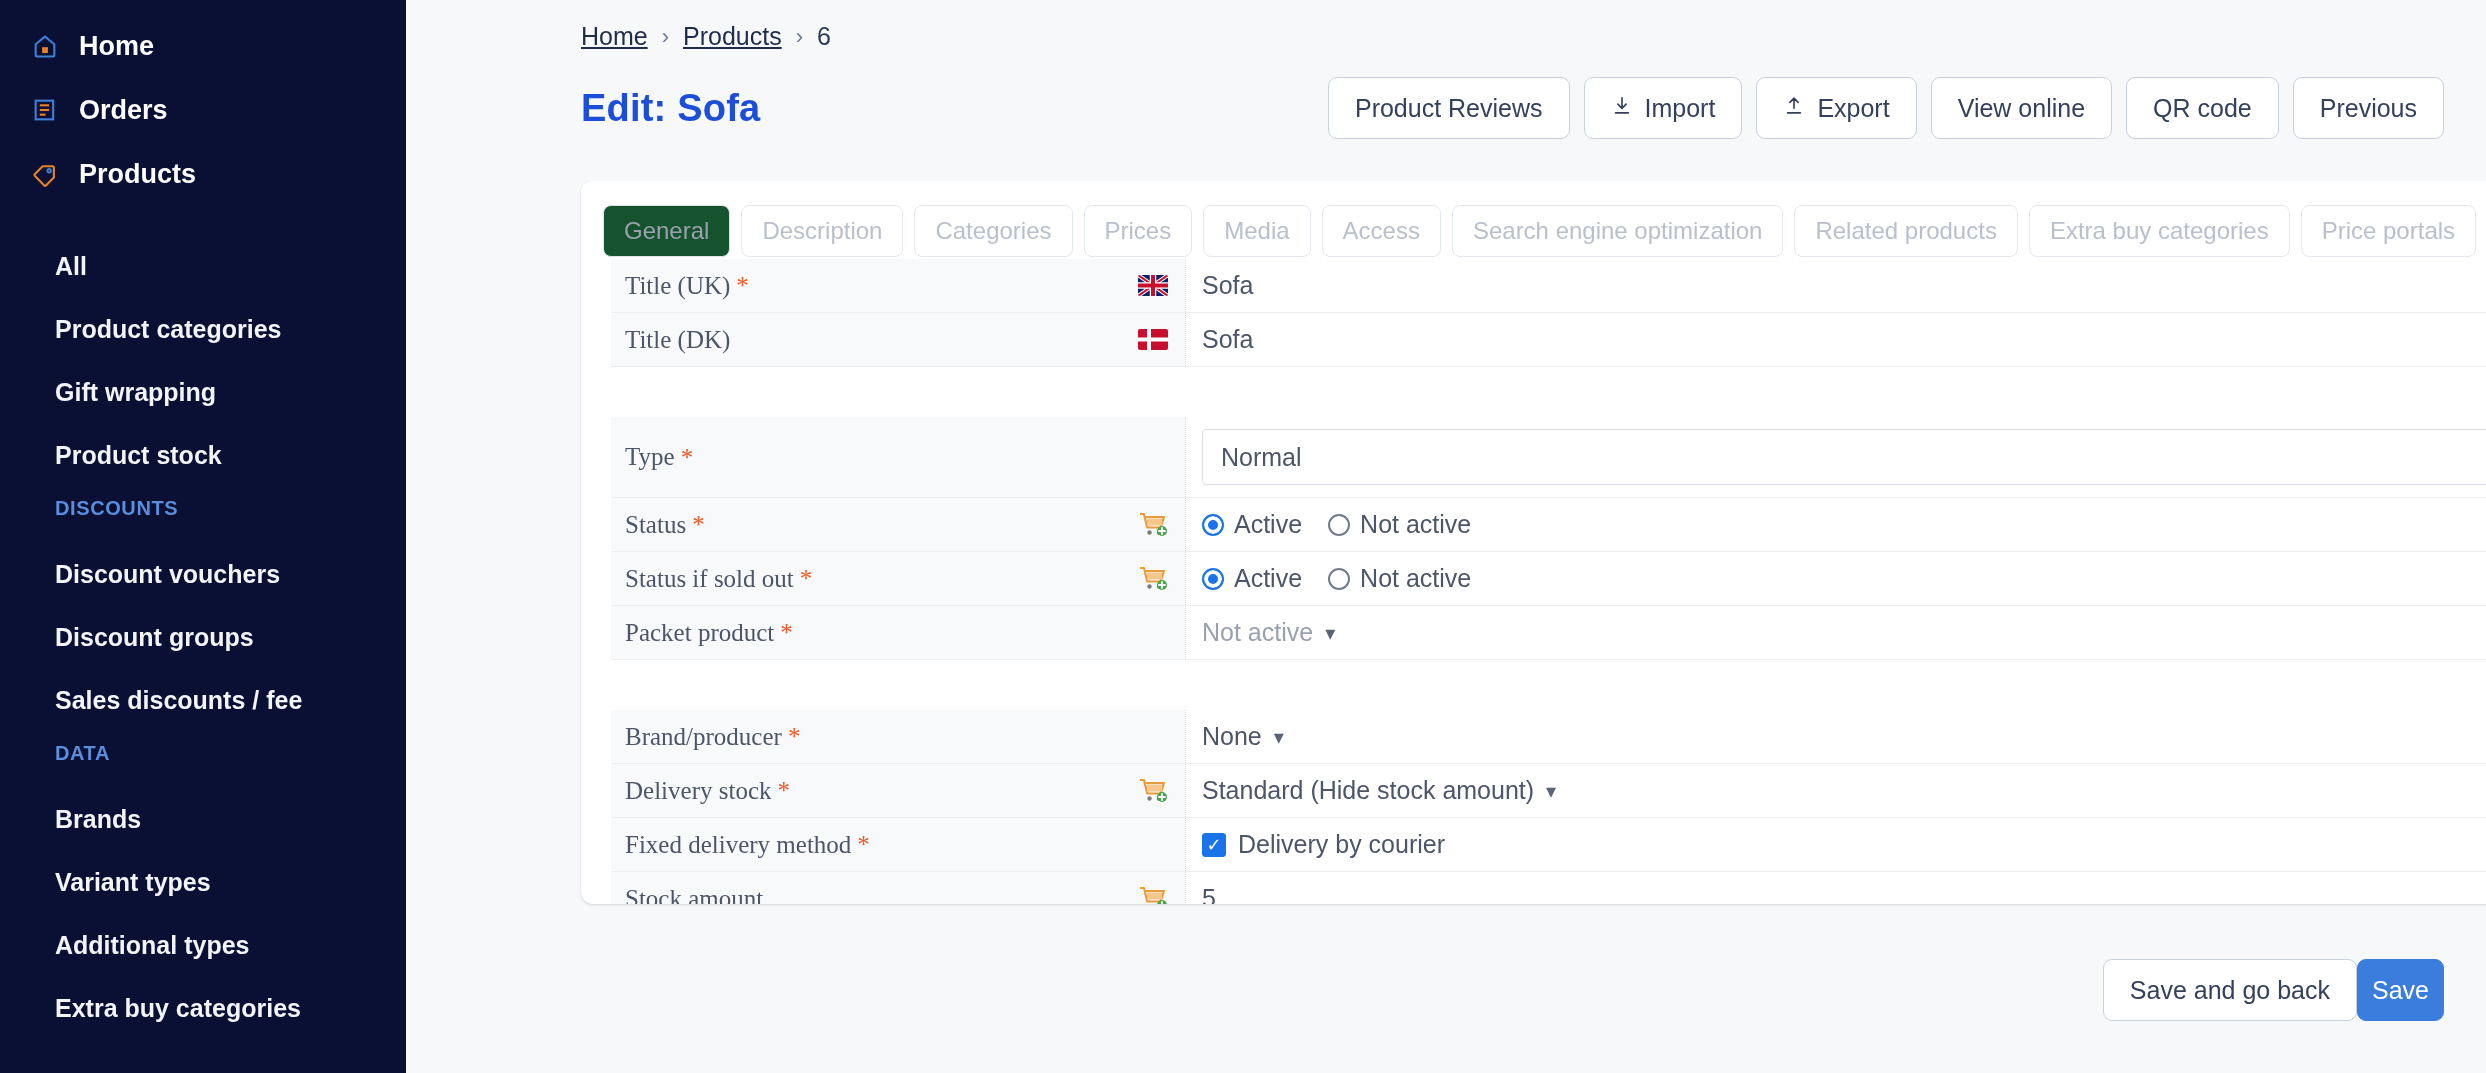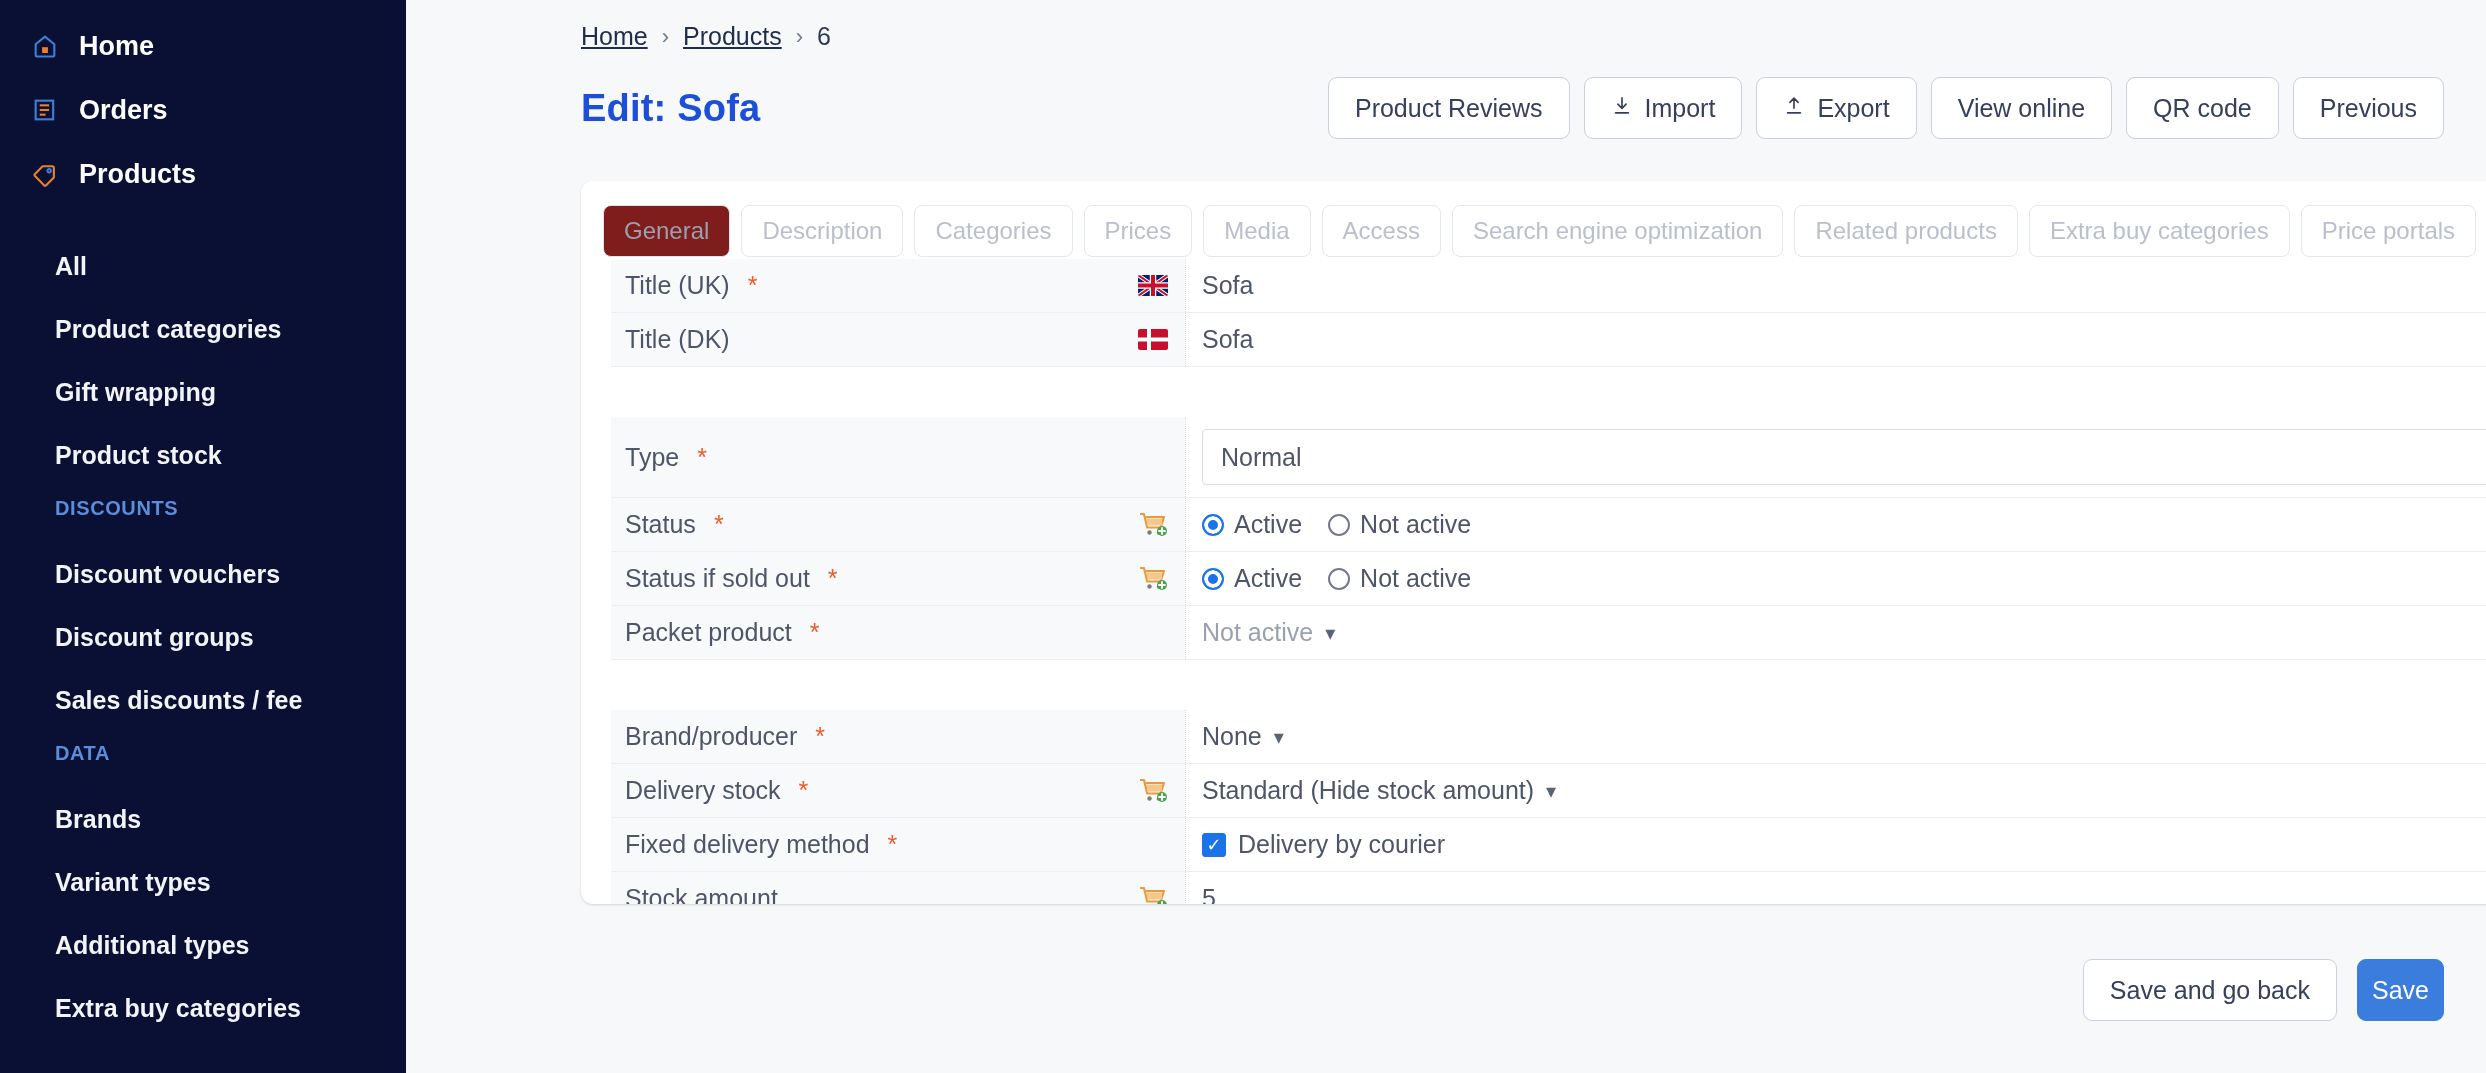--- a/index.html
+++ b/index.html
@@ -76,42 +76,43 @@
     padding: 22px 0 0 22px;
     height: 78px;
   }
   .tab {
     height: 52px; padding: 0 20px; border-radius: 8px;
     border: 1.5px solid #e3e7ee; background: #ffffff;
     font-size: 24px; color: #b9bfcb; display: flex; align-items: center;
     cursor: pointer; white-space: nowrap;
     font-family: "Liberation Sans", sans-serif;
   }
-  .tab.active-grey { background: #7f1d1d; border-color: #dfe2e8; color: #9aa1ae; }
+  .tab.active-grey { background: #14532d; border-color: #dfe2e8; color: #9aa1ae; }
 
   
   .formwrap {
     position: absolute; left: 0; top: 78px; right: 0; bottom: 0;
     overflow: hidden;
   }
   .formpad { padding: 0 14px 0 30px; position: relative; }
 
   .frow {
     display: flex; align-items: stretch;
     border-bottom: 1px solid #eceef2;
     min-height: 50px;
   }
   .fgap { height: 47px; border: none; background: #ffffff; }
   .fgap .flabel, .fgap .fval { border: none; }
   .flabel {
     width: 510px; flex: 0 0 510px;
-    display: flex; align-items: center; gap: 18px;
+    display: flex; align-items: center; gap: 6px;
     font-size: 25px; color: #4c5668;
     padding: 12px 0 12px 14px;
     background: #f8f9fb;
+    font-family: Liberation Serif, serif;
   }
   .req { color: #f05a28; font-size: 25px; line-height: 1; }
   .ficon {
     width: 64px; flex: 0 0 64px; background: #f8f9fb;
     display: flex; align-items: center; justify-content: center;
   }
   .fval {
     flex: 1; display: flex; align-items: center;
     padding: 12px 0 12px 16px;
     border-left: 1px dotted #d6dae2;
@@ -145,21 +146,21 @@
     display: flex; align-items: center; justify-content: center;
     color: #fff; font-size: 18px; line-height: 1;
   }
 
   
   .flag { width: 30px; height: 21px; border-radius: 2px; display:block; }
 
   
   .savebar {
     position: absolute; right: 42px; bottom: 52px;
-    display: flex; gap: 20px; align-items: center; margin-top: 19px;
+    display: flex; gap: 0; align-items: center; margin-top: 19px;
   }
   .btn-primary {
     background: #3b7ddd; border: 1.5px solid #3b7ddd; color: #fff;
     border-radius: 9px; height: 62px; padding: 0 14px; font-size: 25px;
     display: flex; align-items: center; cursor: pointer;
     font-family: "Liberation Sans", sans-serif;
   }
 </style>
 </head>
 <body>

